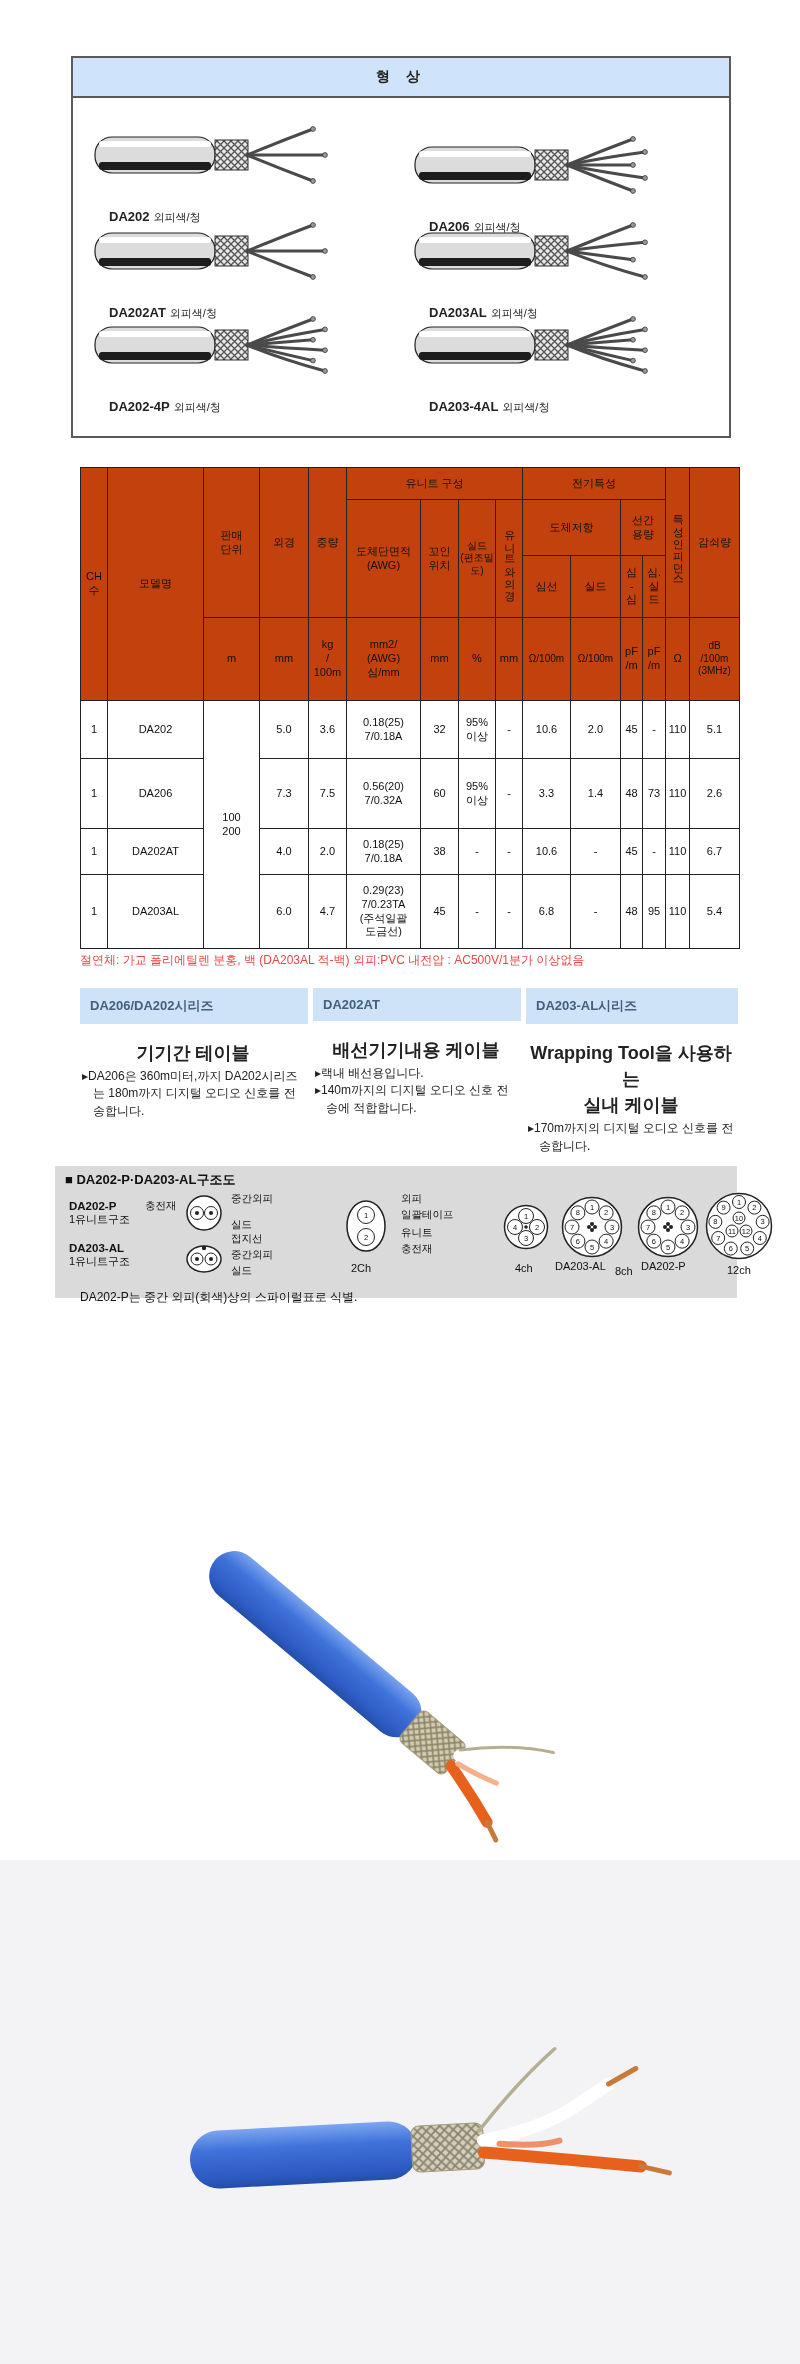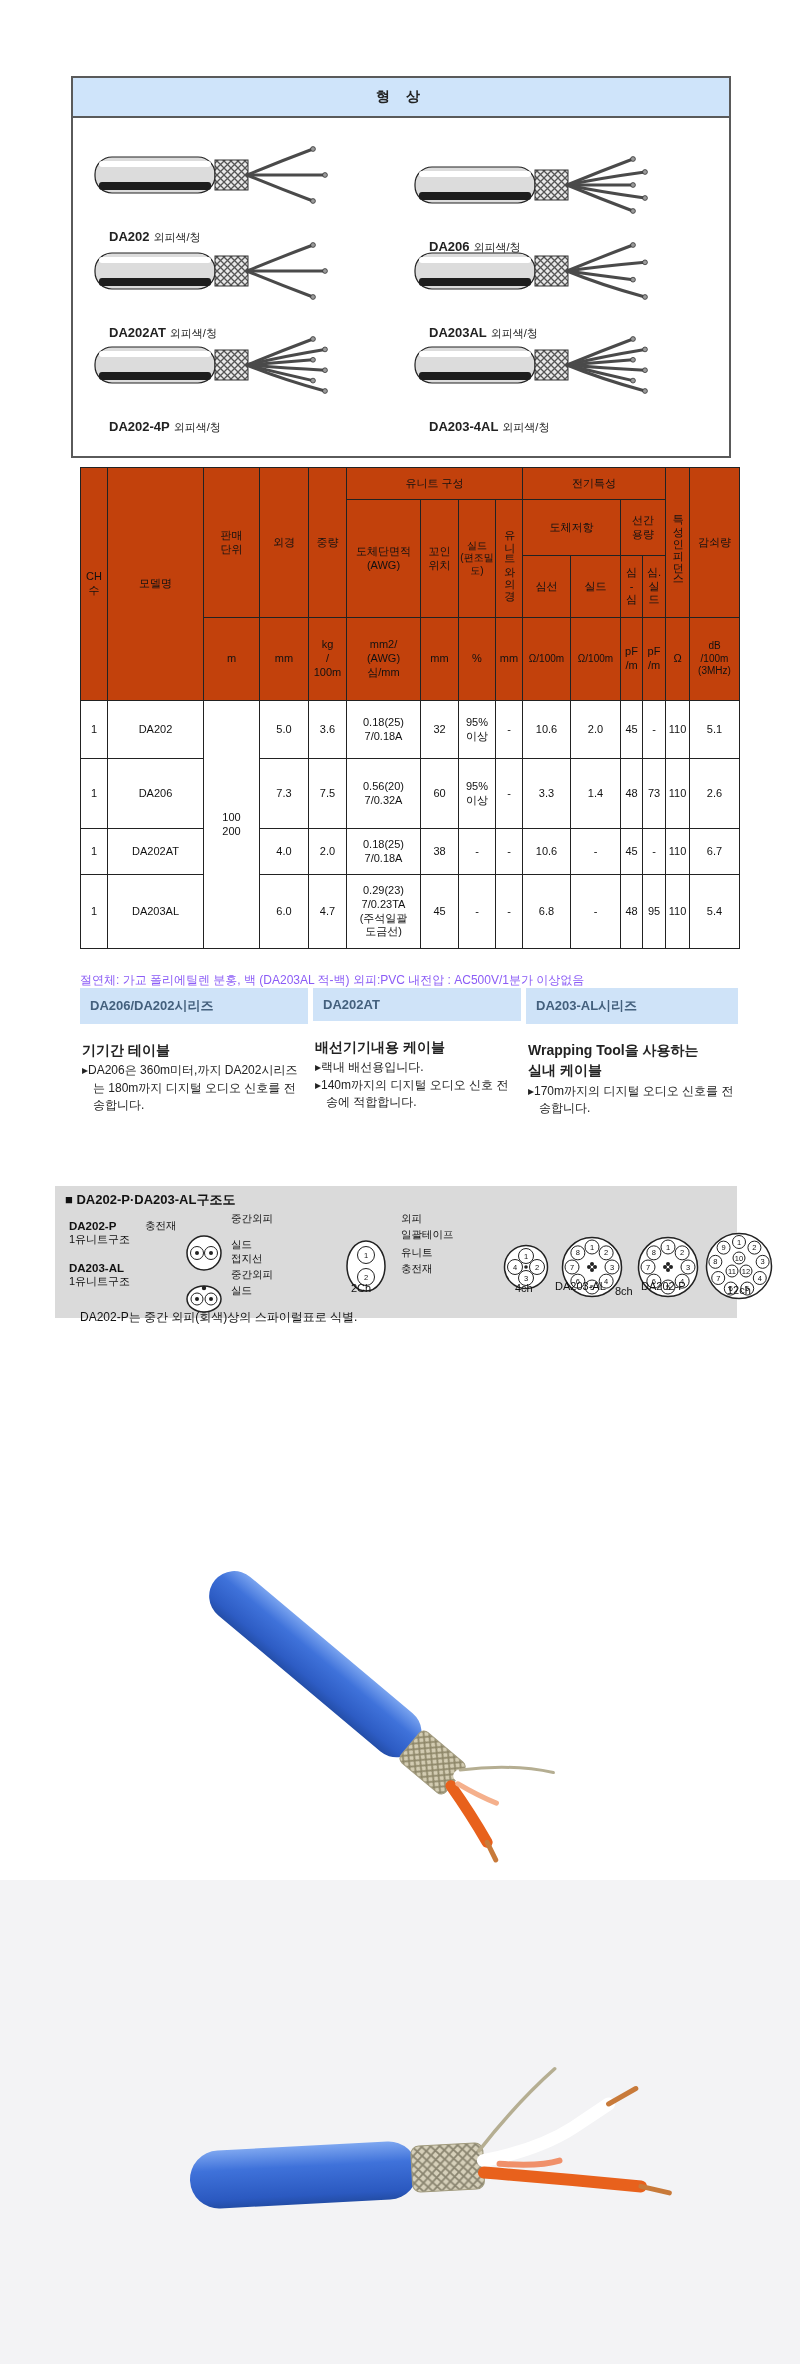--- a/index.html
+++ b/index.html
@@ -1,21 +1,21 @@
 <!DOCTYPE html>
 <html><head>
 <meta charset="utf-8">
 <style>
   html,body{margin:0;padding:0;}
   body{
     width:800px;height:2364px;position:relative;background:#fff;
     font-family:"Liberation Sans","DejaVu Sans",sans-serif;color:#111;
     -webkit-font-smoothing:antialiased;
   }
-  .abs{position:absolute;margin-top:20px;}
+  .abs{position:absolute;}
 
   
   .shape-box{left:71px;top:56px;width:656px;height:378px;border:2px solid #5a5a5a;background:#fff;}
   .shape-head{height:38px;border-bottom:2px solid #5a5a5a;background:#cfe4fa;
     display:flex;align-items:center;justify-content:center;
     font-size:14px;font-weight:bold;letter-spacing:6px;color:#222;}
   .cable-cell{position:absolute;width:300px;height:105px;}
   .cable-art{position:absolute;left:0;top:0;}
   .cable-label{position:absolute;left:18px;bottom:0;font-size:11px;color:#222;}
   .cable-label b{font-size:13px;font-weight:bold;margin-right:4px;}
@@ -23,28 +23,28 @@
   
   table.spec{position:absolute;left:80px;top:467px;width:659px;border-collapse:collapse;table-layout:fixed;}
   table.spec td,table.spec th{border:1px solid #222;padding:0 1px;text-align:center;vertical-align:middle;
     font-size:11px;font-weight:normal;line-height:1.25;white-space:pre-line;overflow:hidden;}
   table.spec .hd{background:#c2410c;}
   table.spec .sm{font-size:10px;}
   tr.hA{height:32px;} tr.hB{height:56px;} tr.hC{height:62px;} tr.hD{height:83px;}
   tr.r1{height:58px;} tr.r2{height:70px;} tr.r3{height:46px;} tr.r4{height:74px;}
   .vert{writing-mode:vertical-rl;text-orientation:upright;margin:0 auto;line-height:1.05;letter-spacing:1px;font-size:11px;}
   td.model{font-weight:bold;font-size:12px;}
-  .footnote{left:80px;top:952px;width:680px;font-size:12px;color:#8b5cf6;letter-spacing:0;}
+  .footnote{left:80px;top:952px;width:680px;font-size:12px;color:#ef4444;letter-spacing:0;}
 
   
   .series-col{position:absolute;top:988px;}
   .series-head{background:#cfe3f8;color:#44607d;font-weight:bold;font-size:13px;
     padding:9px 8px 9px 10px;}
   .series-body{padding:16px 4px 0 2px;font-size:12px;line-height:1.45;color:#222;}
-  .series-title{font-weight:bold;font-size:14px;margin-bottom:2px;white-space:pre-line;}
+  .series-title{font-weight:bold;font-size:18px;margin-bottom:2px;white-space:pre-line;text-align:center;}
   .bullet{padding-left:11px;text-indent:-11px;white-space:pre-line;}
 
   
   .diagram{left:55px;top:1166px;width:682px;height:132px;background:#dadada;}
   .diagram .t{position:absolute;left:10px;top:5px;font-size:13px;font-weight:bold;color:#111;}
   .dlabel{position:absolute;font-size:11px;color:#111;line-height:1.15;}
   .dlabel b{font-size:11.5px;}
   .callout{position:absolute;font-size:10.5px;color:#111;}
   .ringlab{position:absolute;font-size:11px;color:#111;}
 

